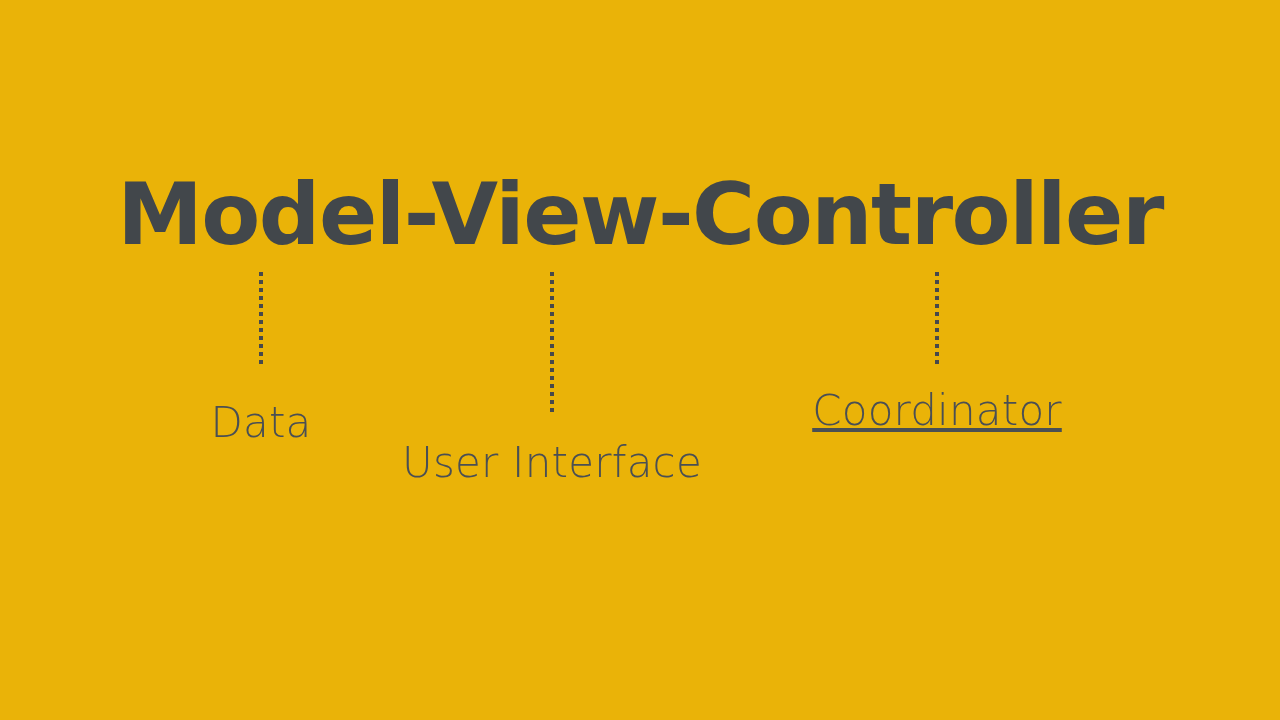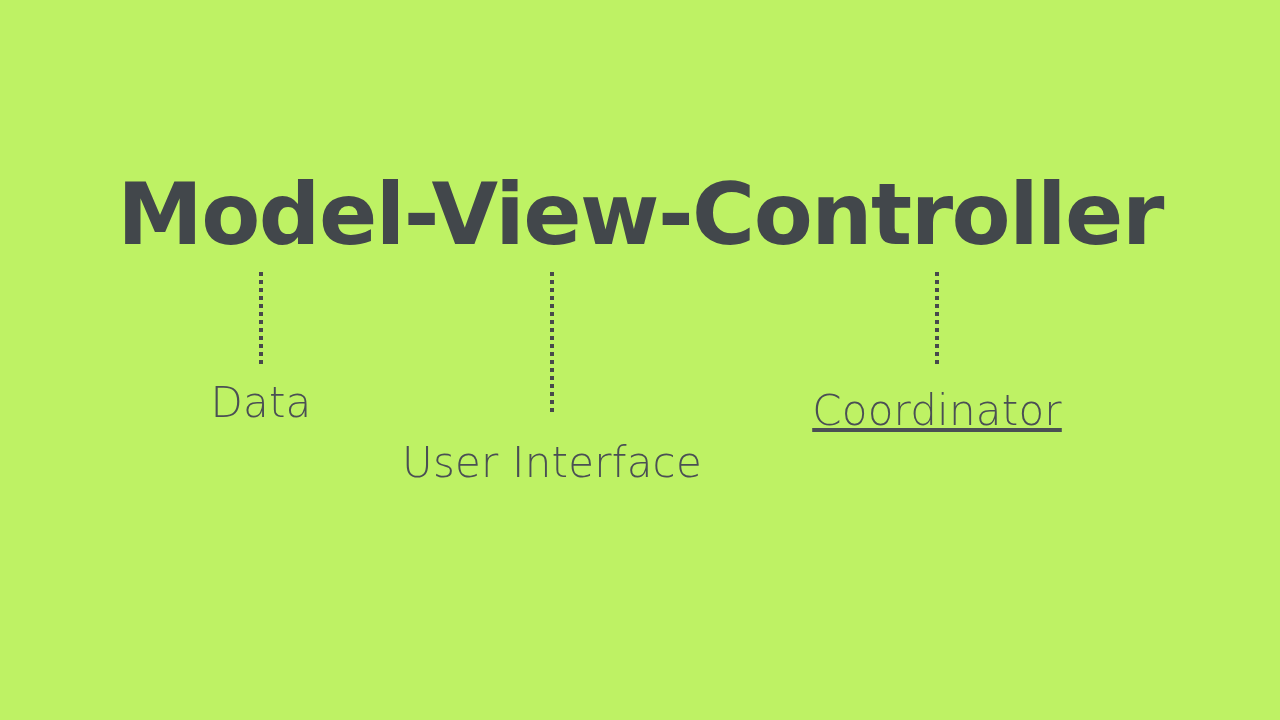--- a/index.html
+++ b/index.html
@@ -13,21 +13,21 @@
     overflow: hidden;
     background: #ffffff;
     font-family: "DejaVu Sans", "Liberation Sans", sans-serif;
     -webkit-font-smoothing: antialiased;
   }
 
   #slide {
     position: relative;
     width: 1280px;
     height: 720px;
-    background: #bef264;
+    background: #eab308;
   }
 
   
   .title {
     position: absolute;
     left: 0;
     top: 166px;
     width: 1280px;
     text-align: center;
     font-family: "DejaVu Sans", "Liberation Sans", sans-serif;
@@ -68,21 +68,21 @@
     line-height: 50px;
     letter-spacing: 0.2px;
     color: #4a4f54;
     white-space: nowrap;
     text-align: center;
   }
 
   
   .leaf-data {
     left: 61px;
-    top: 378px;
+    top: 398px;
     width: 400px;
   }
   .leaf-ui {
     left: 352px;
     top: 438px;
     width: 400px;
   }
   .leaf-coordinator {
     left: 737px;
     top: 386px;

